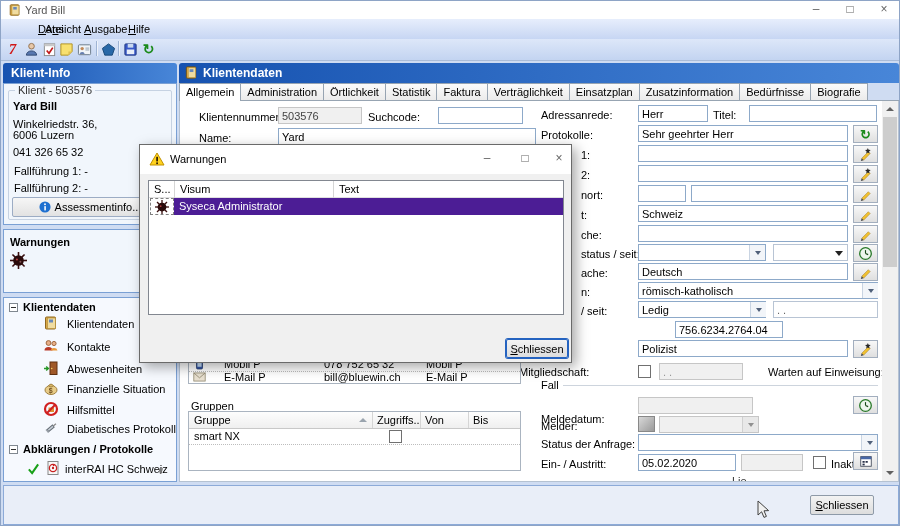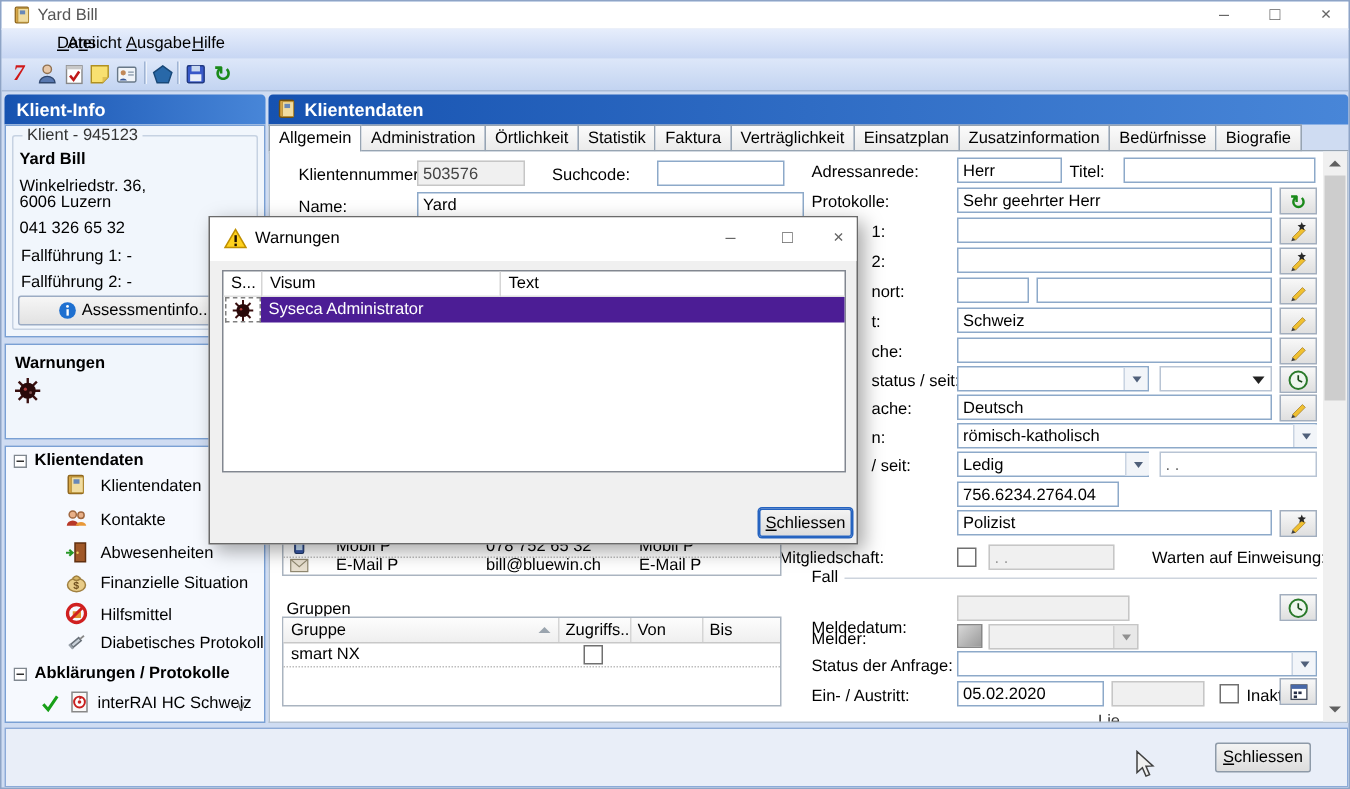--- a/index.html
+++ b/index.html
@@ -141,21 +141,21 @@
         </svg>
       </span>
     <span class="tbtn" style="left:138px;">
         <span class="refresh" style="font-size:14px;">↻</span>
       </span>
   </div>
 
   <div class="phead" style="left:2px;top:62px;width:174px;">Klient-Info</div>
   <div class="spanel" style="top:82px;height:142px;">
     <div class="gbox" style="left:4px;top:6px;right:4px;bottom:4px;">
-      <span class="gbox-legend">Klient - 945123</span>
+      <span class="gbox-legend">Klient - 503576</span>
     </div>
   </div>
   <div class="lbl" style="left:12px;top:99px;font-weight:bold;">Yard Bill</div>
   <div class="lbl" style="left:12px;top:117px;">Winkelriedstr. 36,</div>
   <div class="lbl" style="left:12px;top:128px;">6006 Luzern</div>
   <div class="lbl" style="left:12px;top:145px;">041 326 65 32</div>
   <div class="lbl" style="left:13px;top:164px;">Fallführung 1: -</div>
   <div class="lbl" style="left:13px;top:181px;">Fallführung 2: -</div>
   <div class="sbtn" style="left:11px;top:196px;width:154px;height:18px;">
     <span>
@@ -284,21 +284,21 @@
       </svg>
     </span>
 
   <div style="position:absolute;left:178px;top:99px;width:720px;height:1px;background:#97a4b2;"></div>
   <div class="tabs-row">
     <span class="tab first active">Allgemein</span><span class="tab">Administration</span><span class="tab">Örtlichkeit</span><span class="tab">Statistik</span><span class="tab">Faktura</span><span class="tab">Verträglichkeit</span><span class="tab">Einsatzplan</span><span class="tab">Zusatzinformation</span><span class="tab">Bedürfnisse</span><span class="tab">Biografie</span>
   </div>
   <div class="main-bg"></div>
 
   <div class="lbl" style="left:198px;top:110px;">Klientennummer:</div>
-  <div class="tf dis" style="left:277px;top:106px;width:72px;">503576</div>
+  <div class="tf dis" style="left:277px;top:106px;width:84px;">503576</div>
   <div class="lbl" style="left:367px;top:110px;">Suchcode:</div>
   <div class="tf" style="left:437px;top:106px;width:85px;"></div>
   <div class="lbl" style="left:198px;top:131px;">Name:</div>
   <div class="tf" style="left:277px;top:127px;width:258px;">Yard</div>
 
   <div class="lbl" style="left:540px;top:108px;">Adressanrede:</div>
   <div class="tf" style="left:637px;top:104px;width:70px;">Herr</div>
   <div class="lbl" style="left:712px;top:108px;">Titel:</div>
   <div class="tf" style="left:748px;top:104px;width:128px;"></div>
   <div class="lbl" style="left:540px;top:128px;">Protokolle:</div>
@@ -386,21 +386,21 @@
       <span class="tri"></span>
     </span>
 
   <div class="lbl" style="left:580px;top:304px;">/ seit:</div>
   <div class="tf" style="left:637px;top:300px;width:128px;">Ledig</div>
   <span class="arrowbox abs" style="left:749px;top:301px;width:15px;height:15px;">
       <span class="tri"></span>
     </span>
   <div class="tf" style="left:772px;top:300px;width:105px;border-color:#b8c4d4;color:#666;">.      .</div>
 
-  <div class="tf" style="left:637px;top:320px;width:108px;">756.6234.2764.04</div>
+  <div class="tf" style="left:674px;top:320px;width:108px;">756.6234.2764.04</div>
 
   <div class="tf" style="left:637px;top:339px;width:210px;">Polizist</div>
   <div class="ibtn" style="left:852px;top:339px;">
       <svg width="15" height="15" viewBox="0 0 16 16">
         <polygon points="4,12 11,5 13,7 6,14" fill="#f0c030" stroke="#a07820" stroke-width="0.5"></polygon>
         <polygon points="4,12 6,14 3,14.8" fill="#404040"></polygon>
         <polygon points="10.5,1 11.3,3 13.5,3.3 11.8,4.8 12.3,7 10.5,5.8 8.7,7 9.2,4.8 7.5,3.3 9.7,3" fill="#282828"></polygon>
       </svg>
     </div>
 

